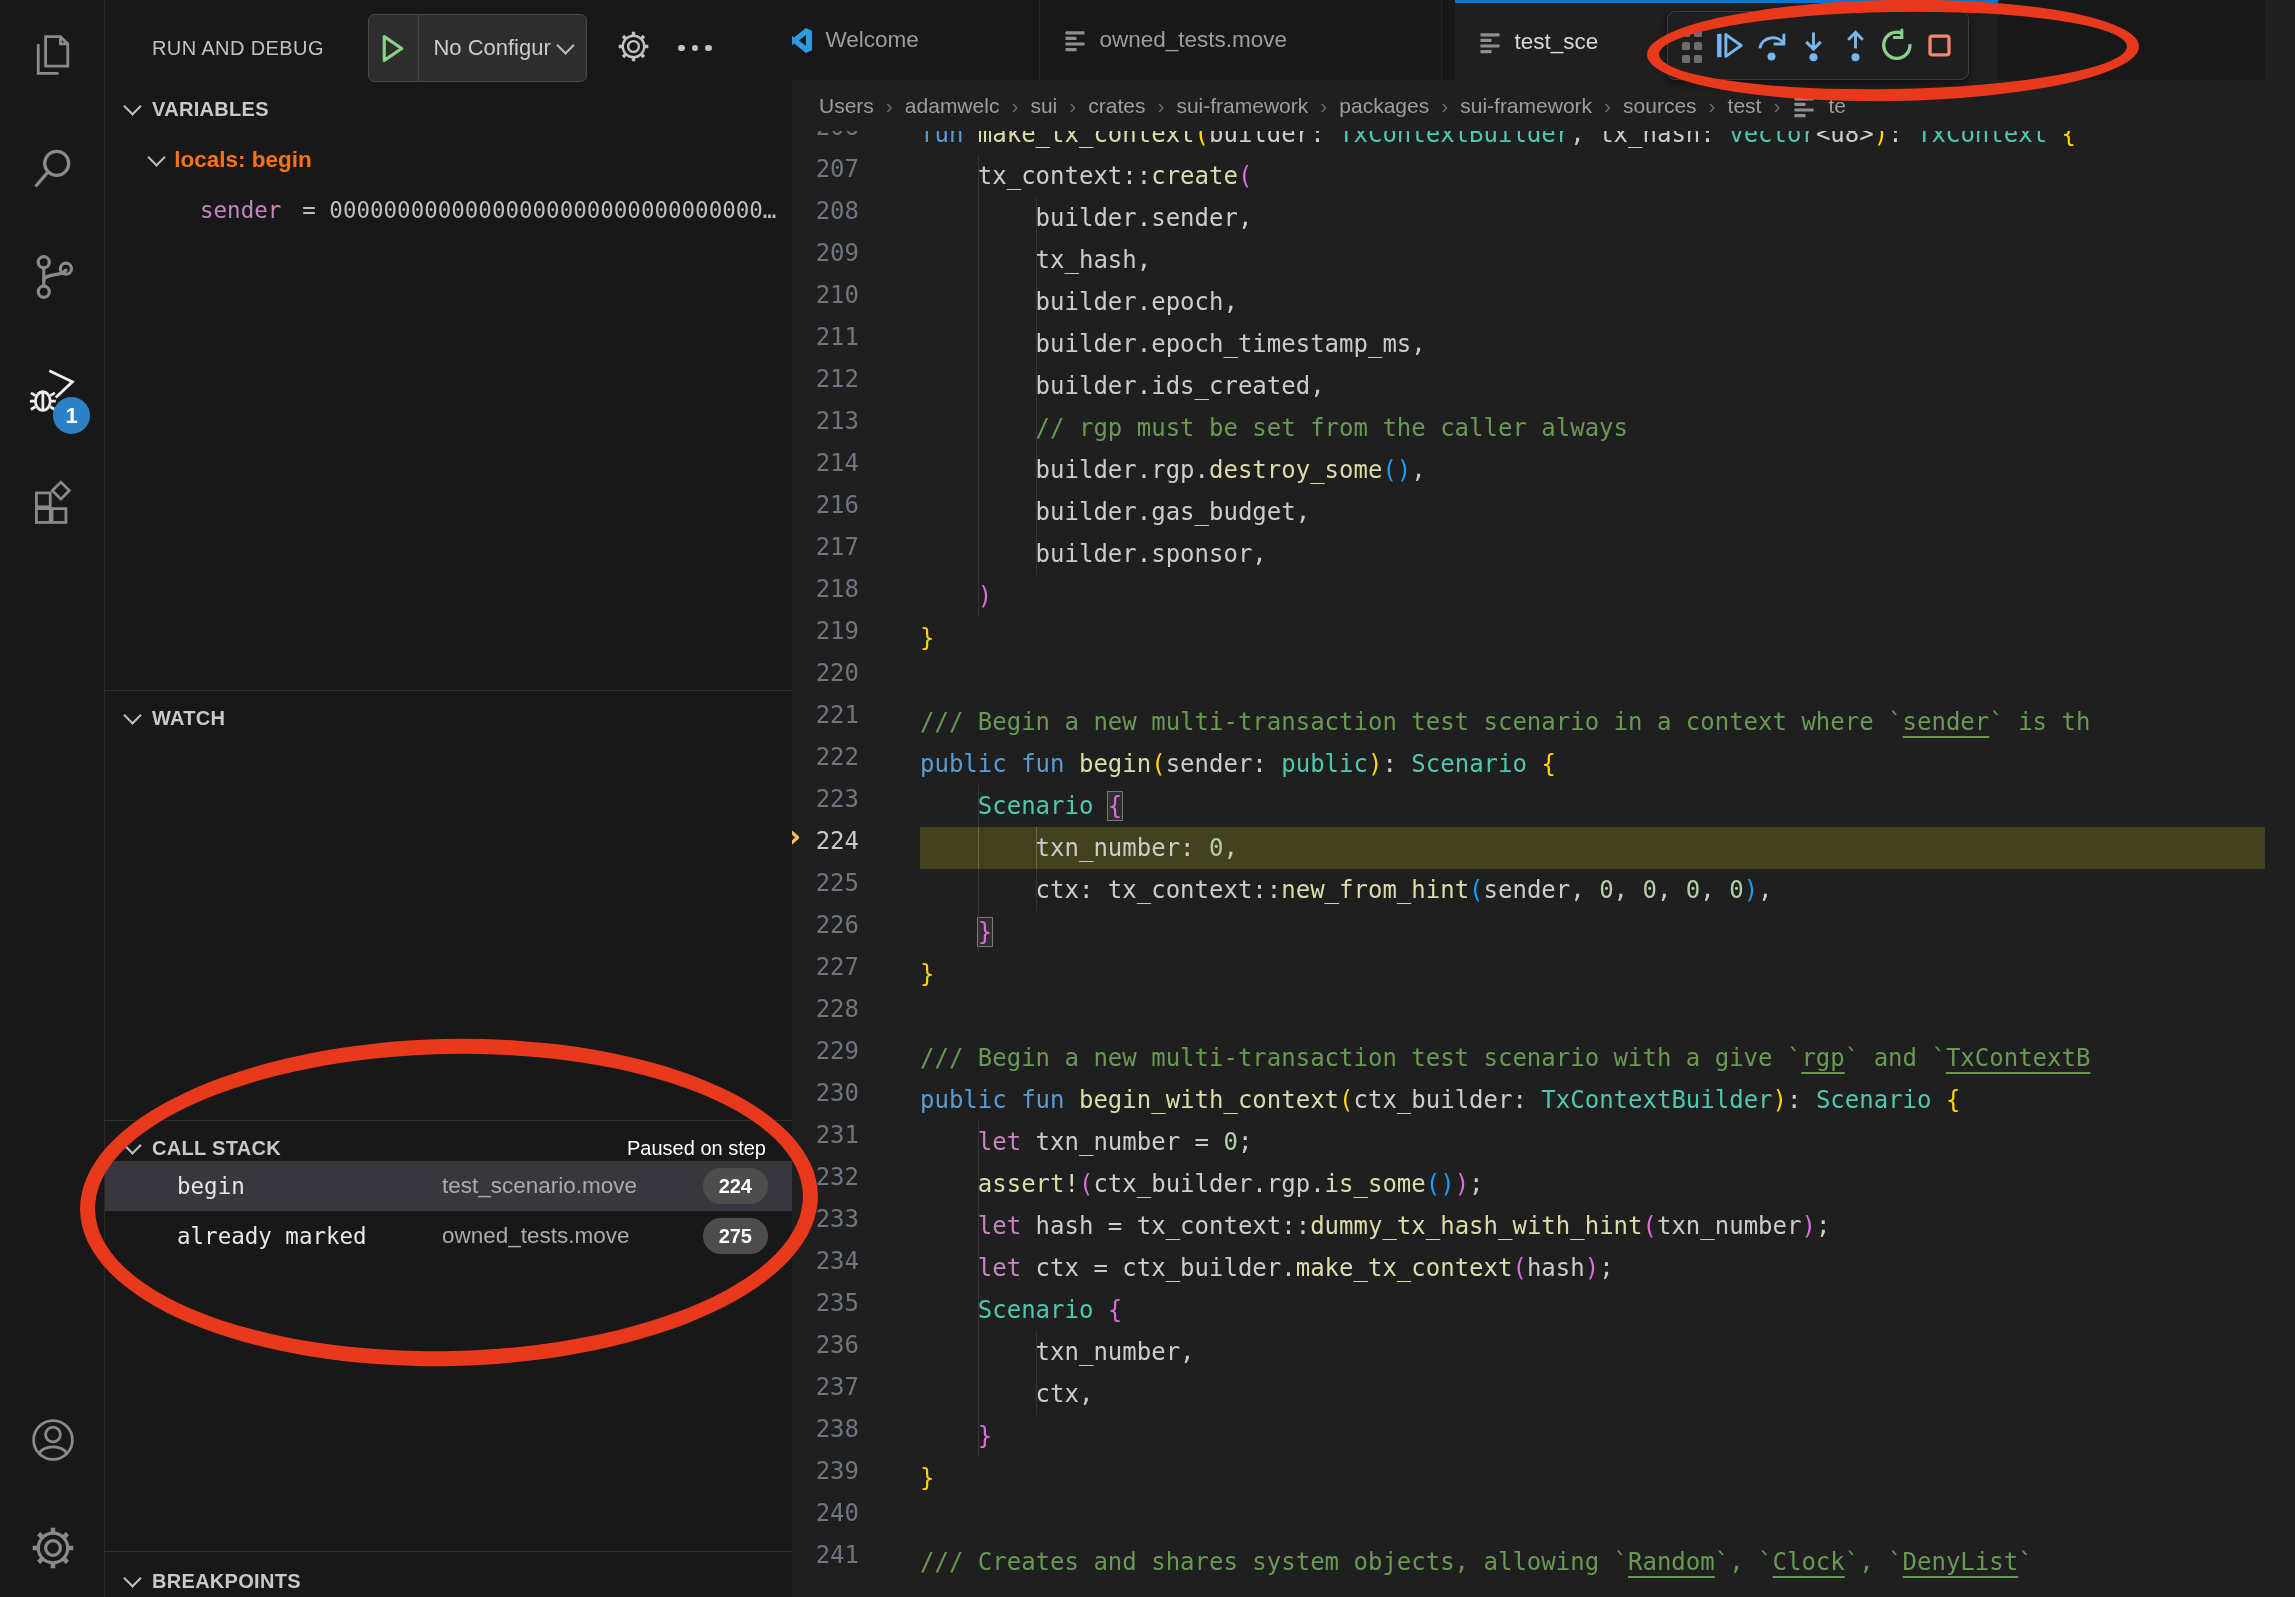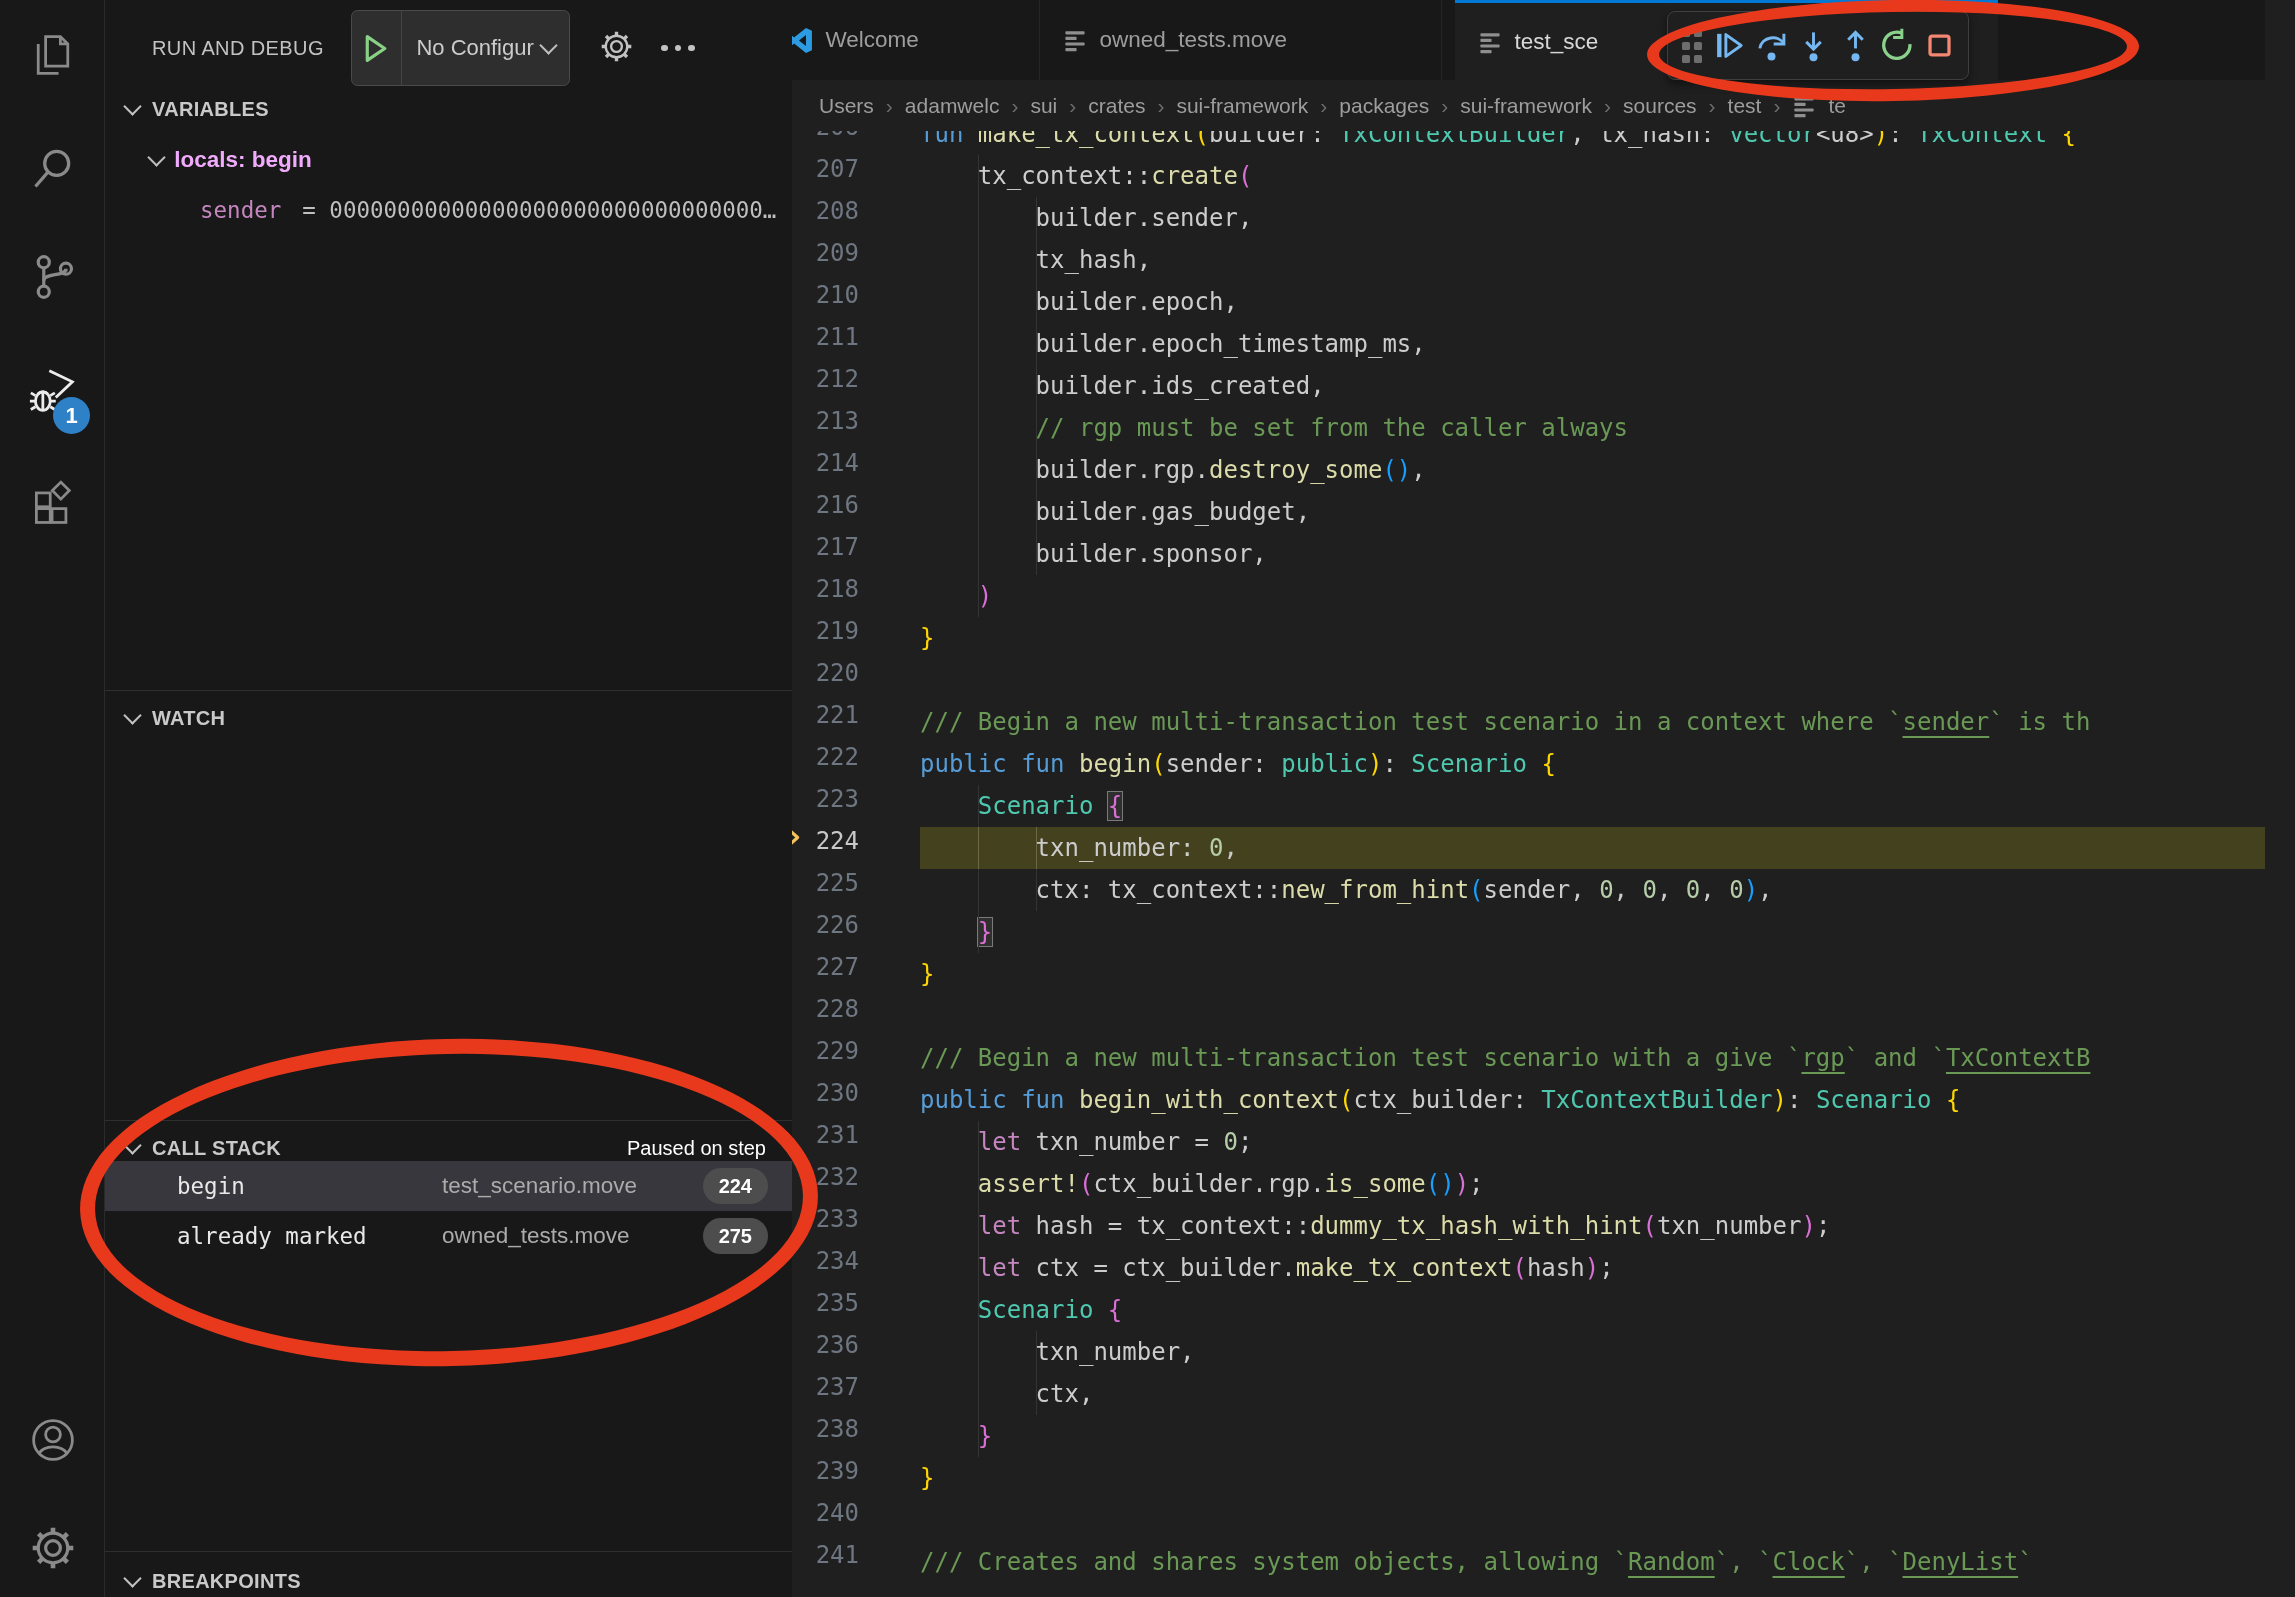--- a/index.html
+++ b/index.html
@@ -16,21 +16,21 @@
   .act-badge { position:absolute; left:53px; top:53px; width:37px; height:37px;
     border-radius:50%; background:#2f81c7; color:#fff; font-size:22px; font-weight:bold;
     display:flex; align-items:center; justify-content:center; }
 
   
   #side-panel { position:absolute; left:105px; top:0; width:687px; height:1597px;
     background:#181818; z-index:3; }
   #panel-header { position:absolute; top:8px; left:0; right:0; height:80px;
     display:flex; align-items:center; padding-left:47px; }
   #panel-title { font-size:20px; color:#c2c2c2; letter-spacing:0.4px; white-space:nowrap; }
-  #run-config { margin-left:27px; height:76px; display:flex; align-items:center;
+  #run-config { margin-left:44px; height:68px; display:flex; align-items:center;
     background:#2e2e2e; border:0.8px solid #4a4a4a; border-radius:6.4px; overflow:hidden; }
   #run-config .play-seg { width:50px; height:100%; display:flex; align-items:center;
     justify-content:center; border-right:0.8px solid #454545; cursor:pointer; }
   #run-config .sel-seg { display:flex; align-items:center; gap:8px; padding:0 14.5px;
     cursor:pointer; }
   #run-config .sel-label { color:#cccccc; font-size:22px; max-width:193px; overflow:hidden;
     white-space:nowrap; }
   .chev { width:13px; height:13px; border-right:2.4px solid #bdbdbd; border-bottom:2.4px solid #bdbdbd;
     transform:rotate(45deg); margin-top:-4.8px; flex:none; }
   #panel-gear { margin-left:29px; cursor:pointer; }
@@ -38,21 +38,21 @@
   #panel-more i { width:6.4px; height:6.4px; border-radius:50%; background:#c2c2c2; }
 
   .sec-header { position:absolute; left:0; right:0; height:50px; display:flex;
     align-items:center; gap:13px; padding-left:21px; cursor:pointer; }
   .sec-header .chev { border-color:#c2c2c2; }
   .sec-label { font-size:20px; font-weight:bold; color:#c9c9c9; letter-spacing:0.3px; }
   .divider { position:absolute; left:0; right:0; height:0.8px; background:#2f2f2f; }
 
   .tree-row { position:absolute; left:0; right:0; height:50px; display:flex;
     align-items:center; gap:11.3px; cursor:pointer; }
-  .scope-label { font-size:22.5px; font-weight:bold; color:#f0abfc; }
+  .scope-label { font-size:22.5px; font-weight:bold; color:#f97316; }
   #var-row { padding-left:95px; font-size:22.5px; }
   .var-name { color:#c586c0; }
   .var-val { color:#bfbfbf; margin-left:9.7px; white-space:nowrap; overflow:hidden; }
 
   #callstack-status { position:absolute; right:26px; font-size:20px; font-weight:normal;
     color:#ffffff; top:50%; transform:translateY(-50%); }
   .frame-row { position:relative; height:50px; display:flex; align-items:center;
     padding-left:72px; padding-right:24px; cursor:pointer; }
   .frame-row.selected { background:#37373d; }
   .frame-name { font-family:"DejaVu Sans Mono", monospace; font-size:22.5px; color:#e8e8e8;

